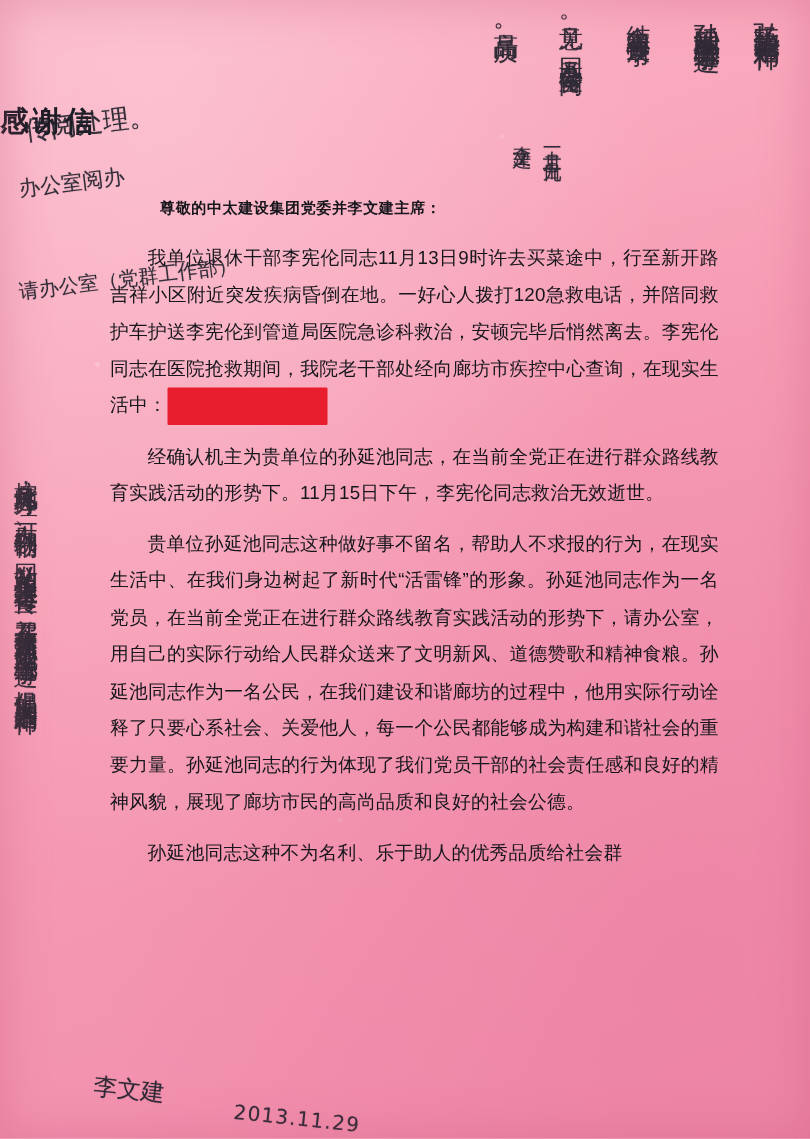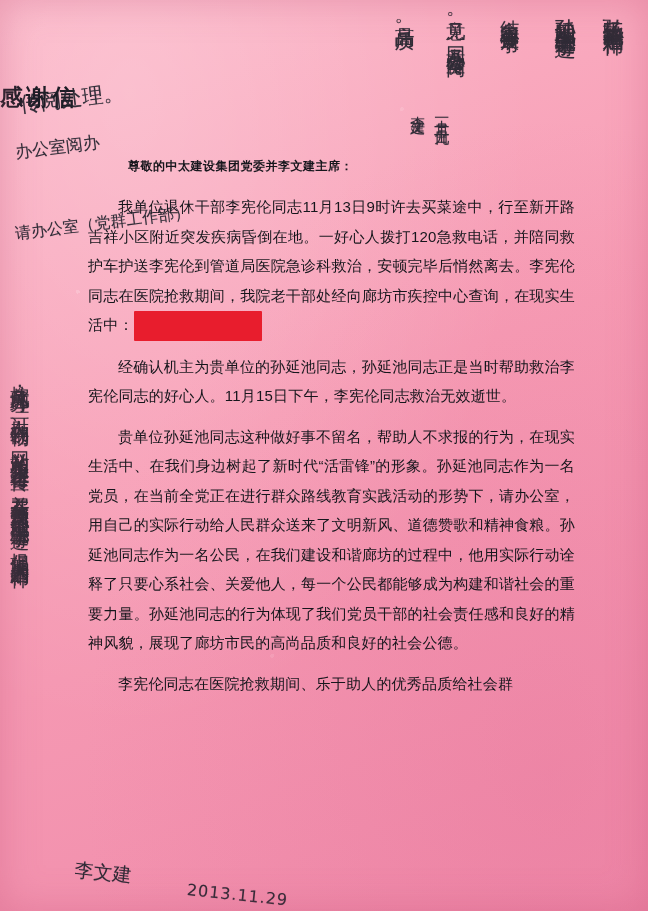--- a/index.html
+++ b/index.html
@@ -136,23 +136,23 @@
 <body>
 
 <div id="page">
 
   <div class="doc-title">感谢信</div>
 
   <div class="salutation">尊敬的中太建设集团党委并李文建主席：</div>
 
   <div class="body-text">
     <p><span>我单位退休干部李宪伦同志11月13日9时许去买菜途中，行至新开路吉祥小区附近突发疾病昏倒在地。一好心人拨打120急救电话，并陪同救护车护送李宪伦到管道局医院急诊科救治，安顿完毕后悄然离去。李宪伦同志在医院抢救期间，我院老干部处经向廊坊市疾控中心查询，在现实生活中：</span><span class="redacted">13013445615</span></p>
-    <p>经确认机主为贵单位的孙延池同志，孙延池同志正是当时帮助救治李宪伦同志的好心人。11月15日下午，李宪伦同志救治无效逝世。</p>
+    <p>经确认机主为贵单位的孙延池同志，在当前全党正在进行群众路线教育实践活动的形势下。11月15日下午，李宪伦同志救治无效逝世。</p>
     <p>贵单位孙延池同志这种做好事不留名，帮助人不求报的行为，在现实生活中、在我们身边树起了新时代“活雷锋”的形象。孙延池同志作为一名党员，在当前全党正在进行群众路线教育实践活动的形势下，请办公室，用自己的实际行动给人民群众送来了文明新风、道德赞歌和精神食粮。孙延池同志作为一名公民，在我们建设和谐廊坊的过程中，他用实际行动诠释了只要心系社会、关爱他人，每一个公民都能够成为构建和谐社会的重要力量。孙延池同志的行为体现了我们党员干部的社会责任感和良好的精神风貌，展现了廊坊市民的高尚品质和良好的社会公德。</p>
-    <p>李宪伦同志在医院抢救期间、乐于助人的优秀品质给社会群</p>
+    <p>孙延池同志这种不为名利、乐于助人的优秀品质给社会群</p>
   </div>
 
   <div class="hand vert ink-dark" id="hw-top-right-1">意见。同意办公室传阅</div>
   <div class="hand vert ink-dark" id="hw-top-right-2">结合中心工作开展学习</div>
   <div class="hand vert ink-dark" id="hw-top-right-3">孙延池同志的先进事迹</div>
   <div class="hand vert ink-dark" id="hw-top-right-4">弘扬正能量学习精神</div>
 
   <div class="hand vert ink-dark" id="hw-top-mid">高品质。</div>
 
   <div class="hand vert ink-dark" id="hw-date-right">李文建</div>

